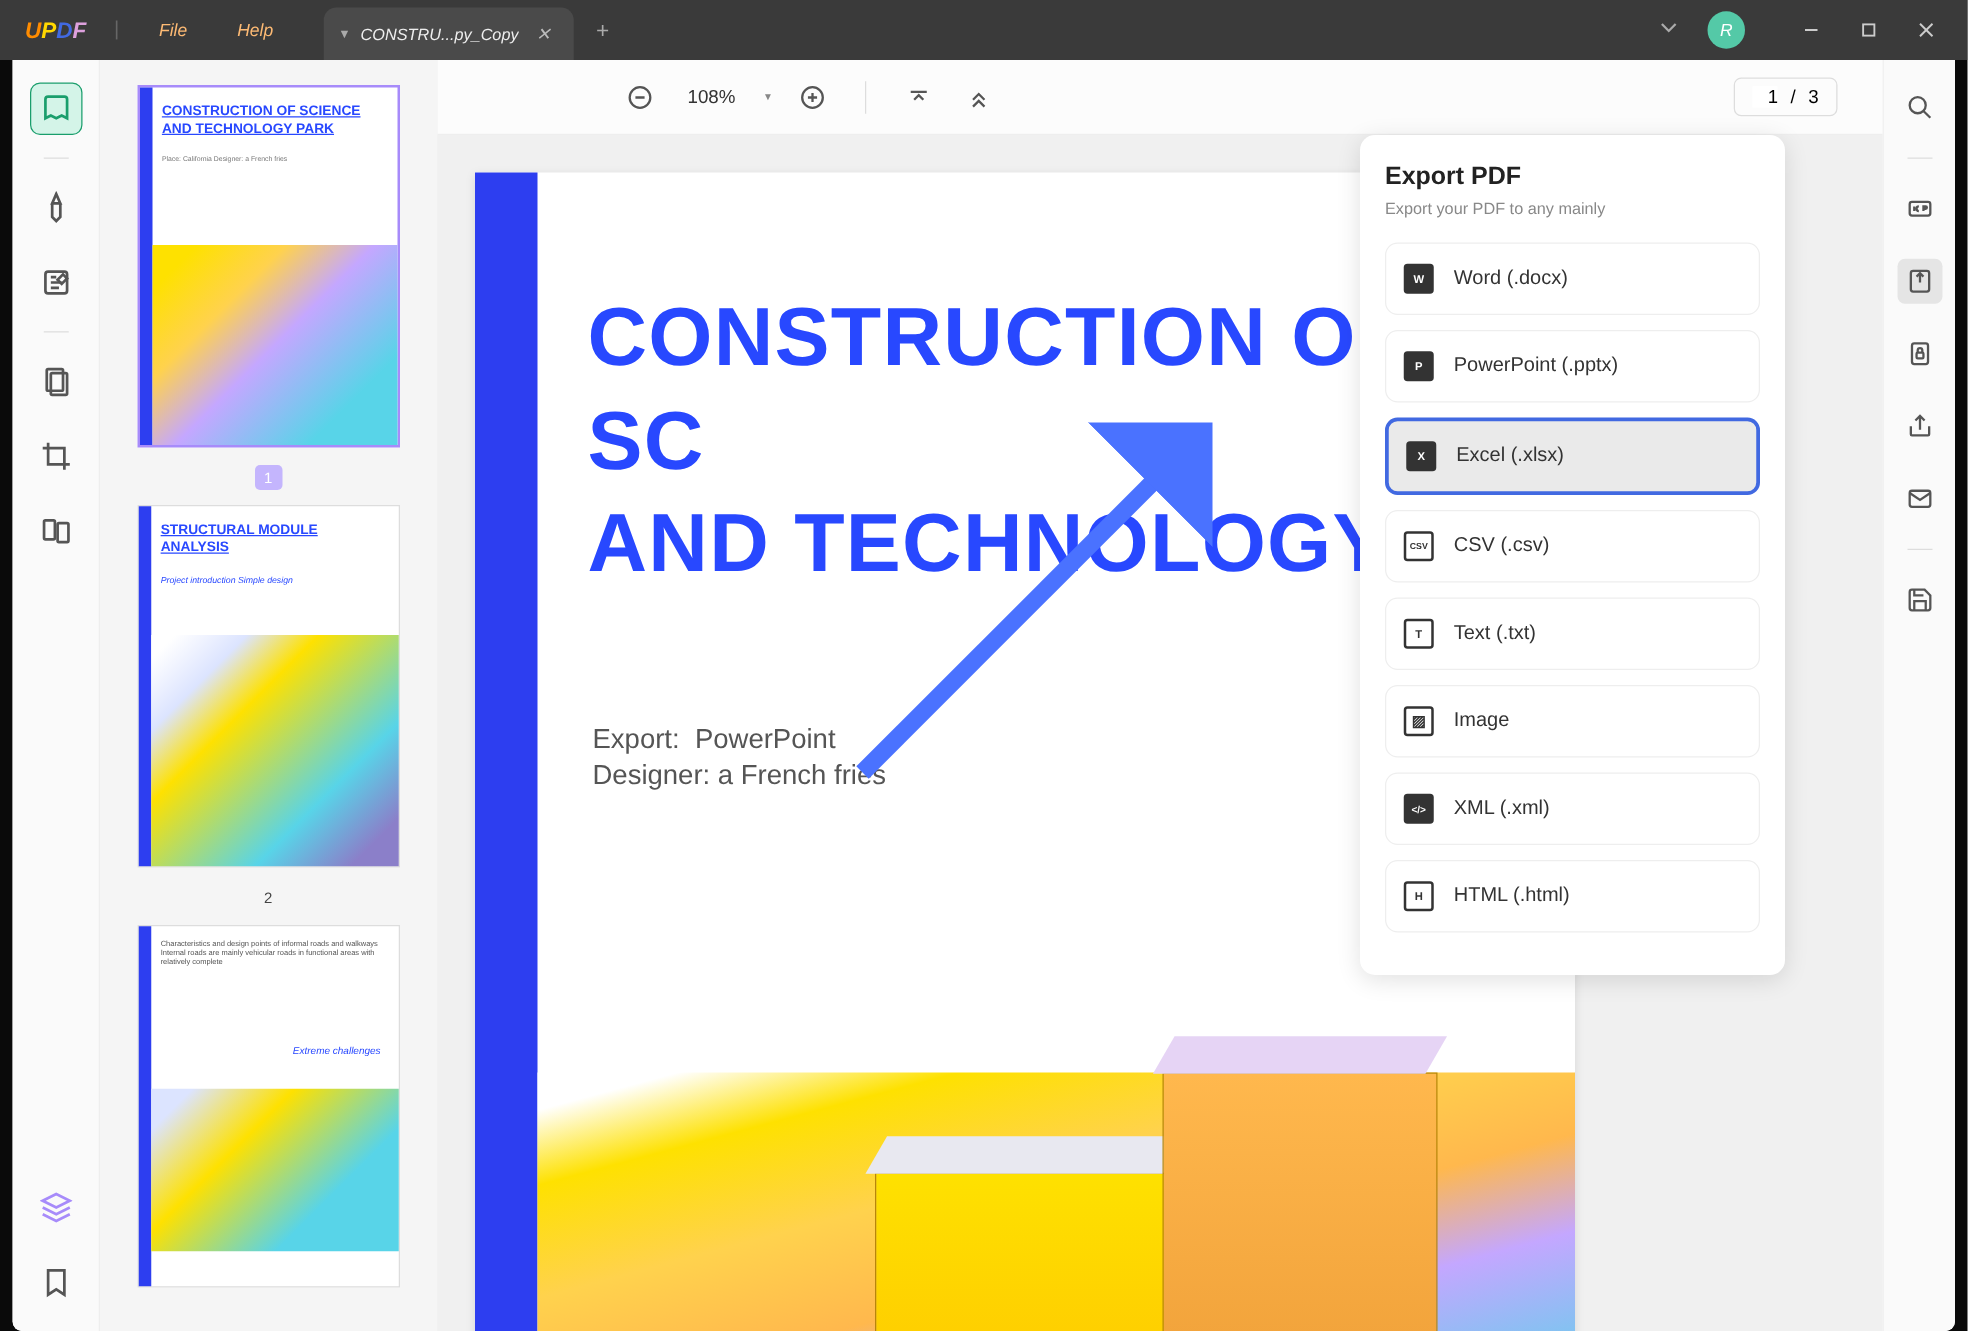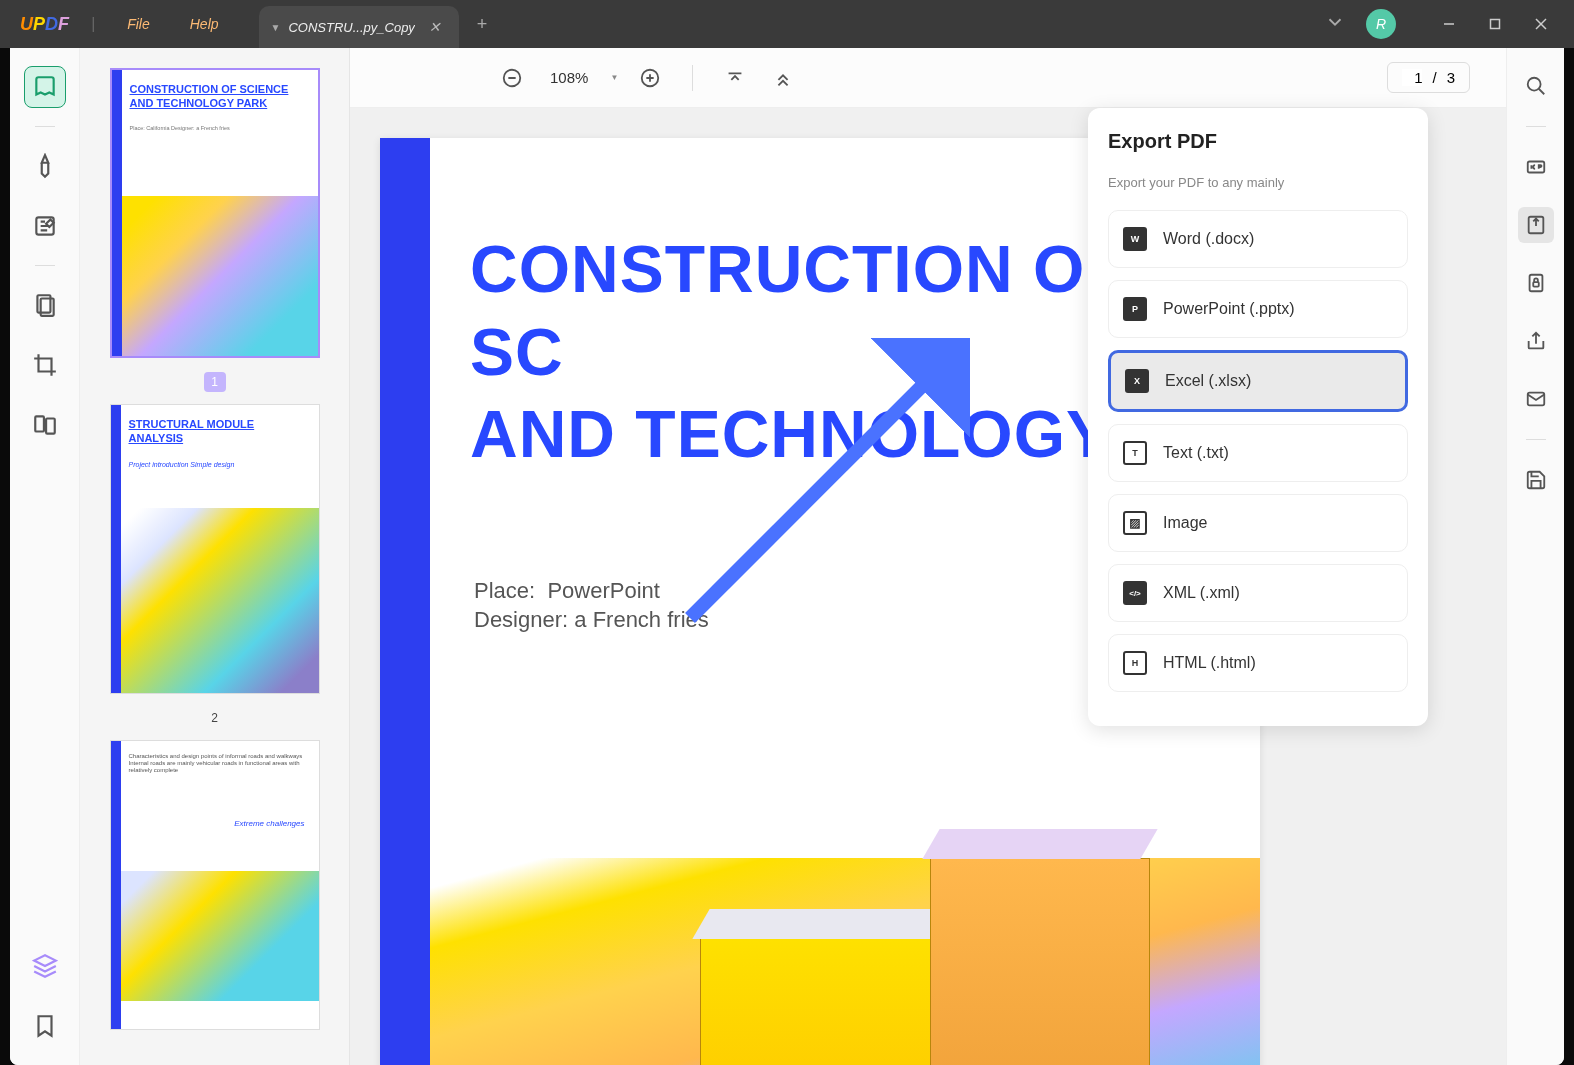--- a/index.html
+++ b/index.html
@@ -62,21 +62,21 @@
 .doc-meta { font-size: 22px; color: #555; padding: 90px 0 0 94px; line-height: 1.35; }
 .doc-illus { position: absolute; left: 50px; right: 0; bottom: 0; height: 380px; background: linear-gradient(165deg, #ffffff 5%, #fee100 15%, #ffd24d 30%, #ffb84d 45%, #c4a7ff 58%, #58d4e8 80%, #2aa7c9 100%); }
 .building { position: absolute; background: linear-gradient(180deg, #fee100, #ffb800); border: 1px solid #b8860b; }
 .b1 { left: 270px; bottom: 0; width: 240px; height: 300px; }
 .b2 { left: 500px; bottom: 0; width: 220px; height: 380px; background: linear-gradient(180deg, #ffb84d, #e8942e); }
 .roof { position: absolute; top: -30px; left: 0; right: 0; height: 30px; background: #e8e8f0; transform: skewX(-30deg); }
 
 .arrow-overlay { position: absolute; pointer-events: none; z-index: 5; }
 
 .export-panel { position: absolute; right: 78px; top: 60px; width: 340px; background: #fff; border-radius: 12px; box-shadow: 0 4px 20px rgba(0,0,0,0.12); padding: 22px 20px; z-index: 10; }
-.ep-title { font-size: 20px; font-weight: bold; color: #222; margin-bottom: 22px; }
+.ep-title { font-size: 20px; font-weight: bold; color: #222; margin-bottom: 6px; }
 .ep-sub { font-size: 13px; color: #888; margin-bottom: 20px; }
 .ep-item { display: flex; align-items: center; gap: 16px; padding: 16px 14px; border: 1px solid #eee; border-radius: 10px; margin-bottom: 12px; cursor: pointer; background: #fff; }
 .ep-item.selected { border: 3px solid #4169e1; background: #eaeaea; }
 .ep-icon { width: 24px; height: 24px; background: #333; border-radius: 3px; display: flex; align-items: center; justify-content: center; color: #fff; font-size: 9px; font-weight: bold; }
 .ep-icon.outline { background: #fff; border: 2px solid #333; color: #333; }
 .ep-label { font-size: 16px; color: #333; }
 
 .right-rail { width: 58px; background: #fafafa; border-left: 1px solid #eee; display: flex; flex-direction: column; align-items: center; padding: 20px 0; gap: 22px; }
 .rr-btn { width: 36px; height: 36px; display: flex; align-items: center; justify-content: center; color: #555; cursor: pointer; border-radius: 6px; }
 .rr-btn.active { background: #e5e5e5; }
@@ -200,21 +200,21 @@
       <div class="thumb-title">STRUCTURAL MODULE ANALYSIS</div>
       <div class="thumb-sub" style="color:#2848ff;font-style:italic;font-size:7px;">Project introduction
 Simple design</div>
       <div class="thumb-img" style="height:185px;background:linear-gradient(135deg,#fff 5%,#dce4ff 20%, #fee100 35%, #58d4e8 70%, #8b7fc9 90%);"></div>
     </div>
     <div class="thumb-num plain">2</div>
 
     <div class="thumb thumb-3">
       <div class="thumb-stripe"></div>
       <div style="position:absolute;top:12px;left:18px;right:8px;font-size:6px;color:#555;line-height:1.2;">Characteristics and design points of informal roads and walkways Internal roads are mainly vehicular roads in functional areas with relatively complete</div>
-      <div style="position:absolute;top:78px;right:14px;font-size:8px;color:#2848ff;font-style:italic;">Extreme challenges</div>
+      <div style="position:absolute;top:95px;right:14px;font-size:8px;color:#2848ff;font-style:italic;">Extreme challenges</div>
       <div class="thumb-img" style="height:130px;top:130px;background:linear-gradient(135deg,#dce4ff 10%, #fee100 35%, #58d4e8 70%);"></div>
     </div>
   </div>
 
   <div class="main-area">
     <div class="toolbar">
       <div style="flex:0 0 100px"></div>
       <div class="tb-btn">
         <svg class="ico" viewBox="0 0 24 24" fill="none" stroke="currentColor" stroke-width="2">
             <circle cx="12" cy="12" r="9"></circle>
@@ -251,21 +251,21 @@
     </div>
 
     <div class="doc-view">
       <div class="doc-page">
         <div class="doc-stripe"></div>
         <div class="doc-title">
           <span>CONSTRUCTION OF SC</span><br>
           <span>AND TECHNOLOGY PA</span>
         </div>
         <div class="doc-meta">
-          <span>Place:</span>&nbsp;&nbsp;<span>PowerPoint</span><br>
+          <span>Export:</span>&nbsp;&nbsp;<span>PowerPoint</span><br>
           <span>Designer:</span> <span>a French fries</span>
         </div>
         <div class="doc-illus">
           <div class="building b1">
               <div class="roof"></div>
             </div>
           <div class="building b2">
               <div class="roof" style="background:#e6d4f5"></div>
             </div>
         </div>
@@ -291,20 +291,24 @@
       </div>
       <div class="ep-item">
         <div class="ep-icon">P</div>
         <div class="ep-label">PowerPoint (.pptx)</div>
       </div>
       <div class="ep-item selected">
         <div class="ep-icon">X</div>
         <div class="ep-label">Excel (.xlsx)</div>
       </div>
       <div class="ep-item">
+        <div class="ep-icon outline" style="font-size:7px">CSV</div>
+        <div class="ep-label">CSV (.csv)</div>
+      </div>
+      <div class="ep-item">
         <div class="ep-icon outline">T</div>
         <div class="ep-label">Text (.txt)</div>
       </div>
       <div class="ep-item">
         <div class="ep-icon outline" style="font-size:12px">▨</div>
         <div class="ep-label">Image</div>
       </div>
       <div class="ep-item">
         <div class="ep-icon" style="font-size:8px">&lt;/&gt;</div>
         <div class="ep-label">XML (.xml)</div>

